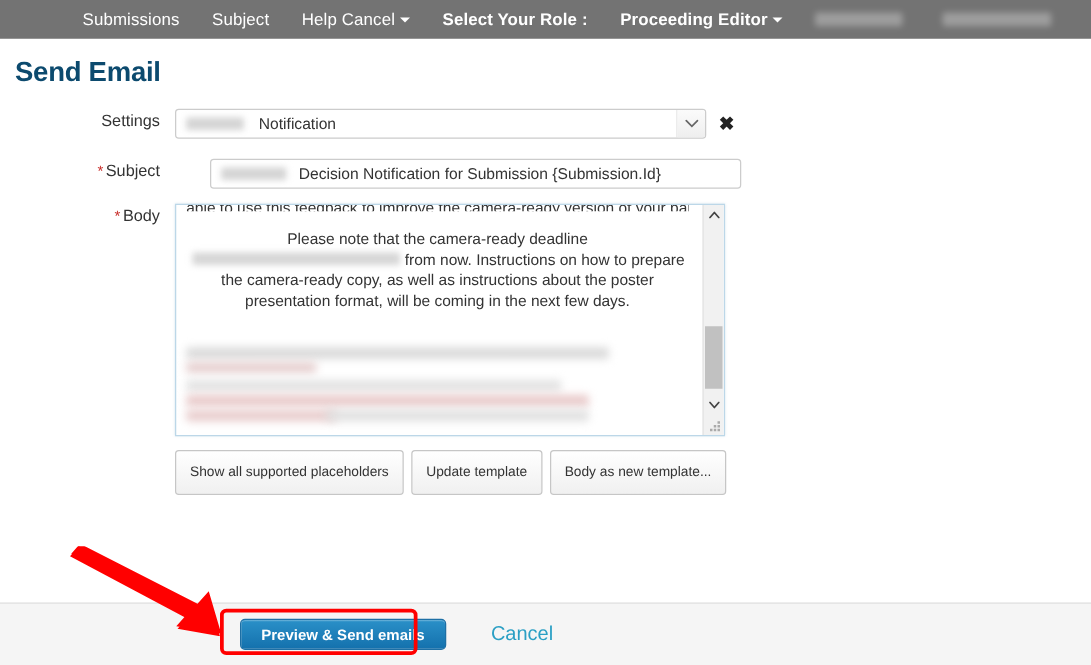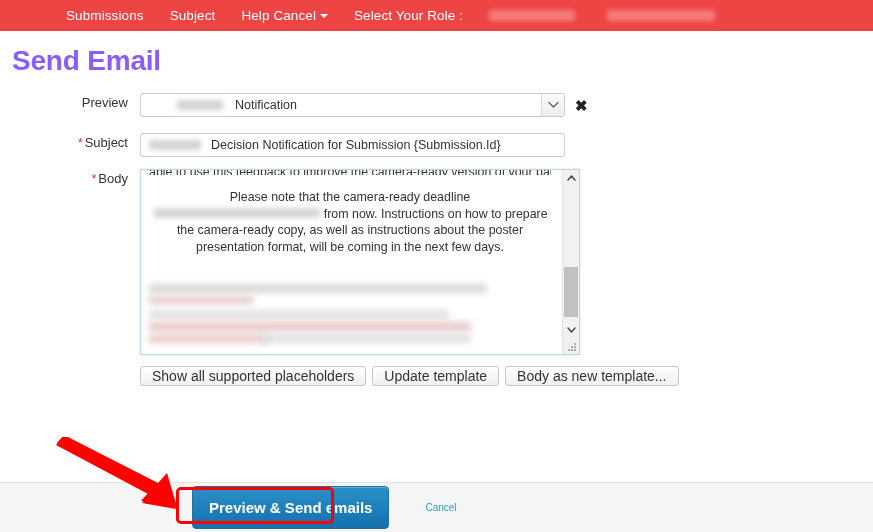--- a/index.html
+++ b/index.html
@@ -13,61 +13,61 @@
     background: #ffffff;
     font-family: "Liberation Sans", sans-serif;
     font-size: 13px;
     color: #333333;
     position: relative;
   }
 
   
   .navbar {
     height: 31px;
-    background: #ef4444;
+    background: #737373;
     display: flex;
     align-items: center;
     padding-left: 66px;
     box-sizing: border-box;
     position: relative;
   }
   .nav-item {
     color: #ffffff;
     font-size: 13.5px;
     margin-right: 26px;
     white-space: nowrap;
     letter-spacing: .1px;
     cursor: pointer;
     display: flex;
     align-items: center;
   }
-  .nav-item.bold { font-weight: normal; }
+  .nav-item.bold { font-weight: bold; }
   .caret {
     display: inline-block;
     width: 0; height: 0;
     margin-left: 4px;
     border-left: 4px solid transparent;
     border-right: 4px solid transparent;
     border-top: 4px solid #ffffff;
   }
   .nav-redact {
     height: 11px;
     border-radius: 2px;
     margin-right: 32px;
     background: rgba(255,255,255,.30);
     filter: blur(2.4px);
   }
   .nav-redact.r1 { width: 86px; }
   .nav-redact.r2 { width: 108px; }
 
   
   .page-title {
-    font-size: 28px;
+    font-size: 22px;
     font-weight: bold;
-    color: #8b5cf6;
+    color: #0c4a6e;
     margin: 14px 0 0 12px;
     letter-spacing: -.2px;
   }
 
   
   .form {
     margin-top: 16px;
     position: relative;
   }
   .row {
@@ -113,21 +113,20 @@
     height: 24px;
     border: 1px solid #cccccc;
     border-radius: 3px;
     background: #ffffff;
     display: flex;
     align-items: center;
     box-sizing: border-box;
     font-size: 12.5px;
     color: #333;
     position: relative;
-    padding-left: 28px;
   }
   .select-text {
     padding-left: 8px;
     display: flex;
     align-items: center;
     gap: 12px;
   }
   .select-text .redact { width: 46px; height: 10px; }
   .select-arrow {
     position: absolute;
@@ -243,26 +242,26 @@
     width: 2px; height: 2px;
     background: #aaaaaa;
   }
 
   
   .btn-row {
     display: flex;
     margin-top: 11px;
   }
   .gbtn {
-    height: 20px;
+    height: 36px;
     padding: 0 11px;
     border: 1px solid #c6c6c6;
     border-radius: 3px;
     background: linear-gradient(#ffffff, #f0f0f0);
-    font-size: 14px;
+    font-size: 11px;
     color: #333333;
     font-family: "Liberation Sans", sans-serif;
     cursor: pointer;
     margin-right: 6px;
     display: flex;
     align-items: center;
     white-space: nowrap;
   }
 
   
@@ -272,38 +271,38 @@
     width: 873px;
     height: 50px;
     background: #f5f5f5;
     border-top: 1px solid #e0e0e0;
     display: flex;
     align-items: center;
     padding-left: 192px;
     box-sizing: border-box;
   }
   .primary-btn {
-    height: 43px;
+    height: 25px;
     padding: 0 16px;
     border: 1px solid #1d6fa5;
     border-radius: 4px;
     background: linear-gradient(#2a90c8, #1471ad);
     color: #ffffff;
-    font-size: 15px;
+    font-size: 12px;
     font-weight: bold;
     font-family: "Liberation Sans", sans-serif;
     cursor: pointer;
     display: flex;
     align-items: center;
     box-shadow: inset 0 1px 0 rgba(255,255,255,.25);
   }
   .cancel-link {
     margin-left: 36px;
     color: #2a9fc4;
-    font-size: 10px;
+    font-size: 16px;
     text-decoration: none;
     cursor: pointer;
   }
 
   
   .hl-box {
     position: absolute;
     left: 176px; top: 487px;
     width: 158px; height: 37px;
     border: 3px solid #ff0000;
@@ -329,51 +328,55 @@
   <div class="nav-item">
     <span>Subject</span>
   </div>
   <div class="nav-item">
     <span>Help Cancel</span>
     <span class="caret"></span>
   </div>
   <div class="nav-item bold">
     <span>Select Your Role :</span>
   </div>
+  <div class="nav-item bold">
+    <span>Proceeding Editor</span>
+    <span class="caret"></span>
+  </div>
   <div class="nav-redact r1"></div>
   <div class="nav-redact r2"></div>
 </div>
 
 <div class="page-title">Send Email</div>
 
 <div class="form">
 
 
 
   <div class="row" style="margin-bottom:16px;">
-    <div class="lbl">Preview</div>
+    <div class="lbl">Settings</div>
     <div class="field">
       <div class="select-wrap">
         <div class="select-box">
           <div class="select-text">
             <span class="redact"></span>
             <span>Notification</span>
           </div>
           <div class="select-arrow">
             <svg width="11" height="8" viewBox="0 0 11 8" aria-hidden="true">
               <path d="M1 1.5 L5.5 6 L10 1.5" fill="none" stroke="#666" stroke-width="1.4" stroke-linecap="round"></path>
             </svg>
           </div>
         </div>
         <span class="clear-x">✖</span>
       </div>
     </div>
   </div>
 
-  <div class="row" style="">
+  <div class="row" style="gap:28px;">
     <div class="lbl">
       <span class="req">*</span><span>Subject</span>
     </div>
     <div class="field">
       <div class="text-input">
         <span class="redact"></span>
         <span>Decision Notification for Submission {Submission.Id}</span>
       </div>
     </div>
   </div>

